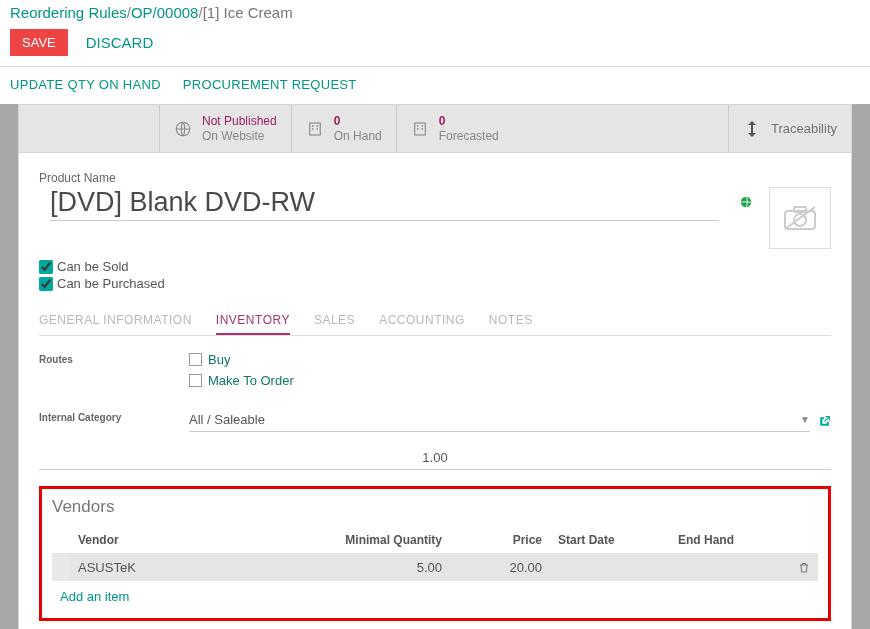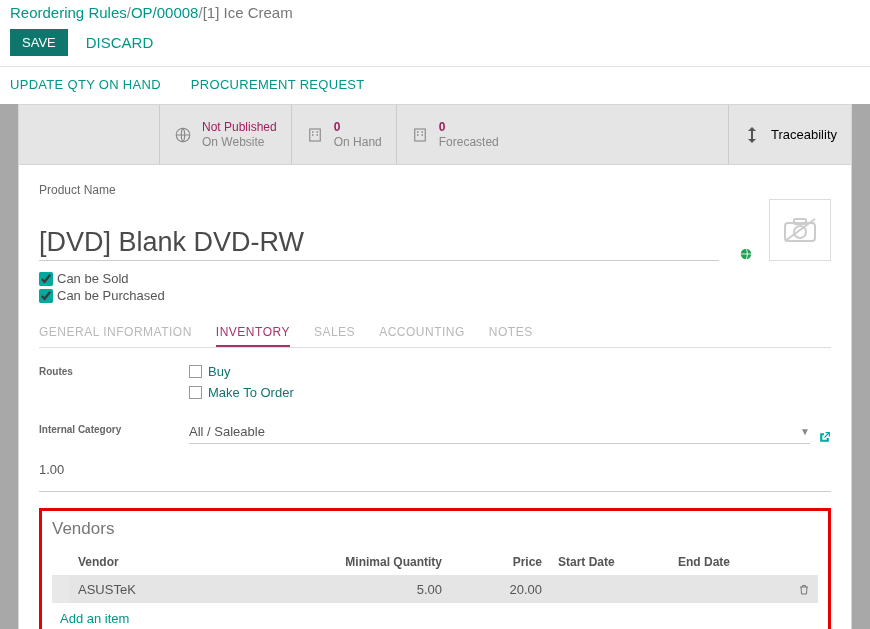--- a/index.html
+++ b/index.html
@@ -1,63 +1,63 @@
 <!DOCTYPE html>
 <html><head>
 <meta charset="utf-8">
 <style>
 * { box-sizing: border-box; margin: 0; padding: 0; }
 body { font-family: Arial, Helvetica, sans-serif; font-size: 13px; color: #666; background: #fff; width: 870px; }
 .top-nav { padding: 4px 10px 2px; display: flex; align-items: center; color: #888; font-size: 15px; }
 .top-nav a { color: #009688; text-decoration: none; }
 .top-nav .record-name { color: #777; }
 .action-bar { padding: 6px 10px 10px; display: flex; align-items: center; gap: 18px; }
-.btn-save { background: #0f766e; color: #fff; border: none; padding: 6px 12px; font-size: 13px; cursor: pointer; }
+.btn-save { background: #ef4444; color: #fff; border: none; padding: 6px 12px; font-size: 13px; cursor: pointer; }
 .btn-discard { color: #009688; background: none; border: none; font-size: 15px; cursor: pointer; }
 .divider { border-top: 1px solid #e0e0e0; }
-.sub-actions { padding: 10px 10px 12px; display: flex; gap: 30px; }
+.sub-actions { padding: 10px 10px 12px; display: flex; gap: 22px; }
 .sub-actions button { background: none; border: none; color: #009688; font-size: 13px; cursor: pointer; letter-spacing: 0.3px; }
 .gray-area { background: #a8a8a8; padding: 0 18px 18px; }
-.stat-bar { background: #e5e5e5; border: 1px solid #d6d6d6; border-bottom: none; display: flex; height: 60px; align-items: stretch; }
+.stat-bar { background: #e5e5e5; border: 1px solid #d6d6d6; border-bottom: none; display: flex; height: 48px; align-items: stretch; }
 .stat-bar .spacer { flex: 0 0 140px; }
 .stat-box { border-left: 1px solid #ccc; display: flex; align-items: center; padding: 0 14px; gap: 10px; cursor: pointer; }
 .stat-box.last { border-right: none; }
 .stat-box.trace { margin-left: auto; }
 .stat-icon { width: 18px; height: 18px; display: inline-flex; align-items: center; justify-content: center; }
 .stat-text { display: flex; flex-direction: column; line-height: 1.2; }
 .stat-text .l1 { color: #9c1f5f; font-size: 12px; }
 .stat-text .l2 { color: #888; font-size: 12px; }
 .stat-text .l1b { color: #9c1f5f; font-size: 12px; font-weight: bold; }
-.stat-trace { color: #000000; font-size: 13px; }
+.stat-trace { color: #737373; font-size: 13px; }
 .form-panel { background: #fff; border: 1px solid #d6d6d6; padding: 18px 20px 20px; }
 .product-header { position: relative; }
 .label-pn { font-size: 12px; color: #666; font-weight: normal; margin-bottom: 2px; }
-.product-title-row { display: flex; align-items: flex-end; }
+.product-title-row { display: flex; align-items: flex-start; margin-left: 11px; }
 .product-title { font-size: 27px; color: #4a4a4a; border-bottom: 1px solid #ccc; padding-bottom: 2px; flex: 1; margin-right: 20px; }
 .globe-ico { color: #1fa24f; margin: 8px 16px 0 0; }
 .img-placeholder { width: 62px; height: 62px; border: 1px solid #ddd; display: flex; align-items: center; justify-content: center; color: #ccc; }
 .checks { margin-top: 10px; }
 .chk-row { display: flex; align-items: center; gap: 4px; margin-bottom: 2px; }
 .chk-row input[type=checkbox] { width: 14px; height: 14px; accent-color: #00a99d; }
 .chk-row label { font-size: 13px; color: #555; }
 .tabs { margin-top: 14px; border-bottom: 1px solid #ddd; display: flex; gap: 24px; }
 .tab { color: #b8b8b8; font-size: 12px; padding: 8px 0 6px; letter-spacing: 0.5px; cursor: pointer; border-bottom: 2px solid transparent; }
 .tab.active { color: #a6336d; border-bottom: 2px solid #a6336d; }
 .form-body { margin-top: 16px; }
 .frow { display: flex; align-items: flex-start; margin-bottom: 16px; }
 .flabel { width: 150px; font-size: 10px; color: #666; font-weight: bold; padding-top: 2px; }
 .fval { flex: 1; }
 .opt-row { display: flex; align-items: center; gap: 6px; margin-bottom: 6px; }
 .opt-row .box { width: 13px; height: 13px; border: 1px solid #999; display: inline-block; }
 .opt-row span { color: #0f766e; font-size: 13px; }
-.select-row { display: flex; align-items: flex-end; gap: 8px; }
+.select-row { display: flex; align-items: center; gap: 8px; }
 .select-val { flex: 1; border-bottom: 1px solid #ccc; padding: 2px 0 4px; color: #555; display: flex; justify-content: space-between; align-items: center; }
 .caret { font-size: 10px; color: #888; }
 .ext-link { color: #00a99d; }
-.weight-val { border-bottom: 1px solid #ccc; padding: 2px 0 14px; color: #555; width: 100%; display: inline-block; }
+.weight-val { border-bottom: 1px solid #ccc; padding: 2px 0 4px; color: #555; width: 100%; display: inline-block; text-align: center; }
 .vendors-box { border: 3px solid #e60000; margin-top: 14px; padding: 8px 10px 14px; }
 .vendors-title { font-size: 17px; color: #777; margin-bottom: 10px; }
 .vtable { width: 100%; border-collapse: collapse; }
 .vtable th { text-align: left; font-size: 12px; font-weight: bold; color: #555; padding: 6px 8px; border-bottom: 1px solid #e5e5e5; }
 .vtable th.num, .vtable td.num { text-align: right; }
 .vtable td { padding: 6px 8px; background: #e5e5e5; font-size: 13px; color: #555; }
 .vtable td.handle { width: 18px; color: #bbb; background: #e8e8e8; }
 .vtable td.trash { width: 18px; text-align: right; color: #888; cursor: pointer; }
 .add-item { color: #009688; font-size: 13px; margin-top: 8px; cursor: pointer; padding-left: 8px; }
 svg { display: block; }
@@ -229,21 +229,21 @@
     <div class="vendors-box">
       <div class="vendors-title">Vendors</div>
       <table class="vtable">
         <thead>
           <tr>
             <th style="width:18px"></th>
             <th>Vendor</th>
             <th class="num" style="width:140px">Minimal Quantity</th>
             <th class="num" style="width:100px">Price</th>
             <th style="width:120px">Start Date</th>
-            <th style="width:120px">End Date</th>
+            <th style="width:120px">End Hand</th>
             <th style="width:18px"></th>
           </tr>
         </thead>
         <tbody>
           <tr>
             <td class="handle"></td>
             <td>ASUSTeK</td>
             <td class="num">5.00</td>
             <td class="num">20.00</td>
             <td></td>

